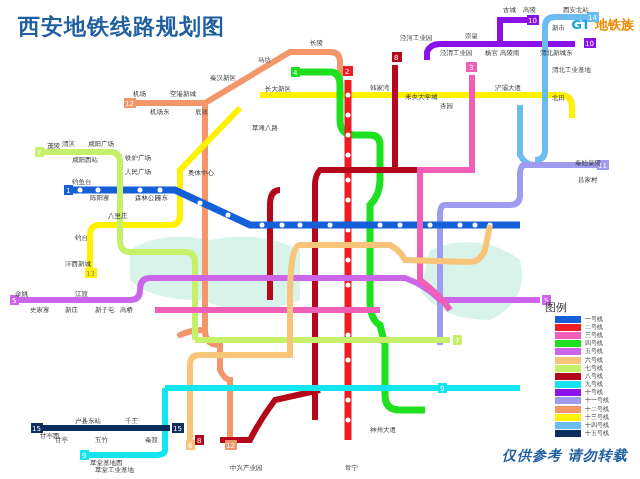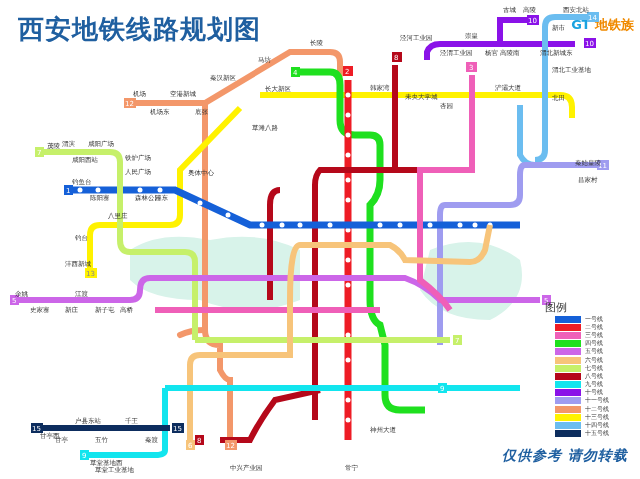--- a/index.html
+++ b/index.html
@@ -1,17 +1,17 @@
 <!DOCTYPE html>
 <html><head>
 <meta charset="utf-8">
 <style>
   html,body{margin:0;padding:0;background:#ffffff;}
   body{width:640px;height:479px;position:relative;overflow:hidden;font-family:"DejaVu Sans","Liberation Sans",sans-serif;}
-  .title{position:absolute;left:18px;top:12px;font-size:26px;font-weight:bold;color:#1f5fa0;letter-spacing:1px;}
+  .title{position:absolute;left:18px;top:12px;font-size:22px;font-weight:bold;color:#1f5fa0;letter-spacing:1px;}
   .logo{position:absolute;right:6px;top:16px;font-size:13px;font-weight:bold;color:#f08a00;}
   .logo .l1{color:#1aa3e0;}
   svg.map{position:absolute;left:0;top:0;}
   .lbl{font-size:6.5px;fill:#333;font-family:"DejaVu Sans","Liberation Sans",sans-serif;}
   .legend{position:absolute;left:545px;top:300px;width:90px;}
   .legend-title{font-size:11px;font-weight:normal;color:#333;margin-bottom:0;}
   .legend-row{display:flex;align-items:center;height:8.2px;}
   .legend-swatch{width:26px;height:7px;margin-left:10px;margin-right:4px;}
   .legend-label{font-size:6px;color:#333;}
   .footer{position:absolute;left:502px;top:447px;font-size:14px;font-weight:bold;color:#1f5fa0;font-style:italic;letter-spacing:1px;text-align:right;}

